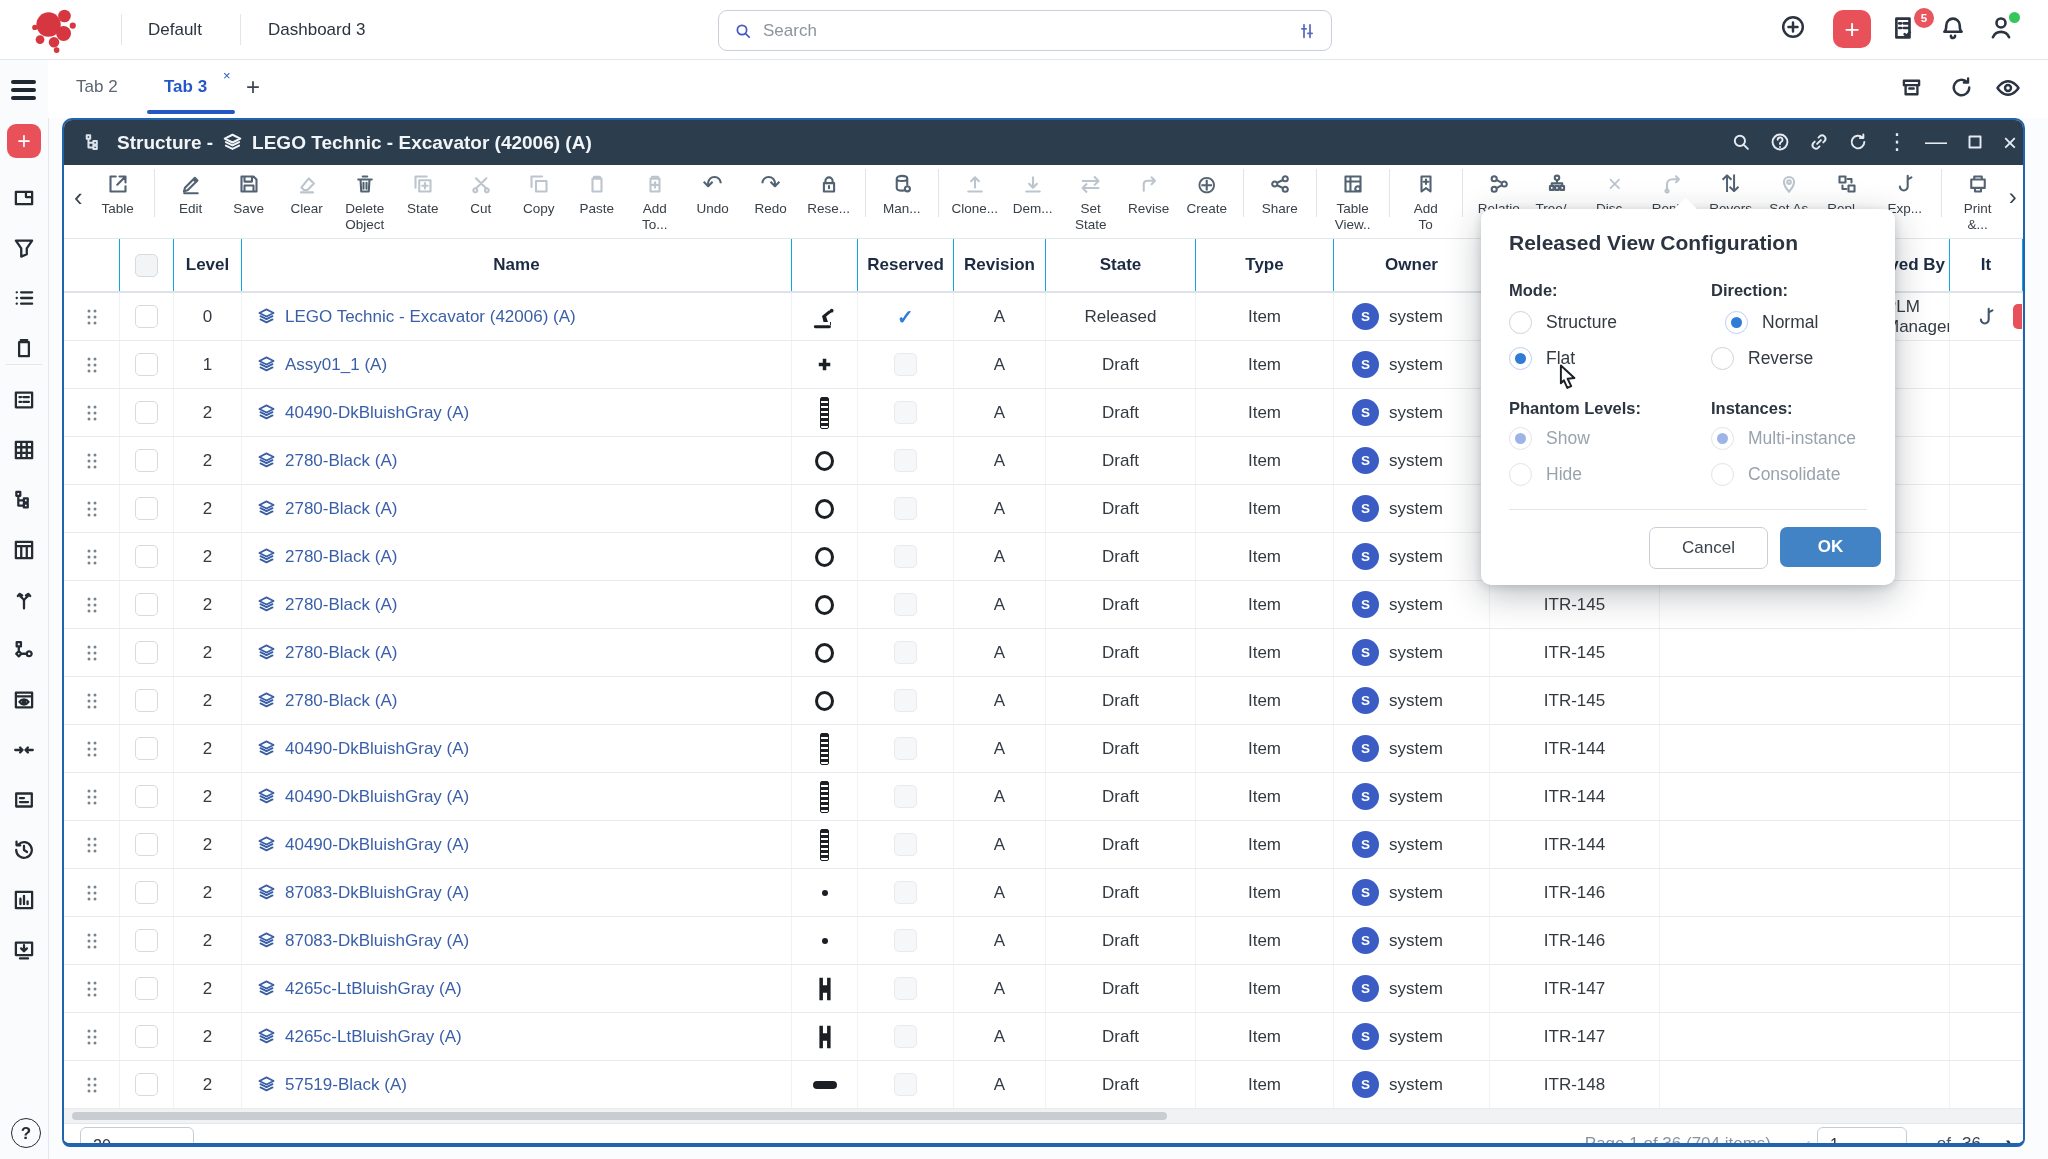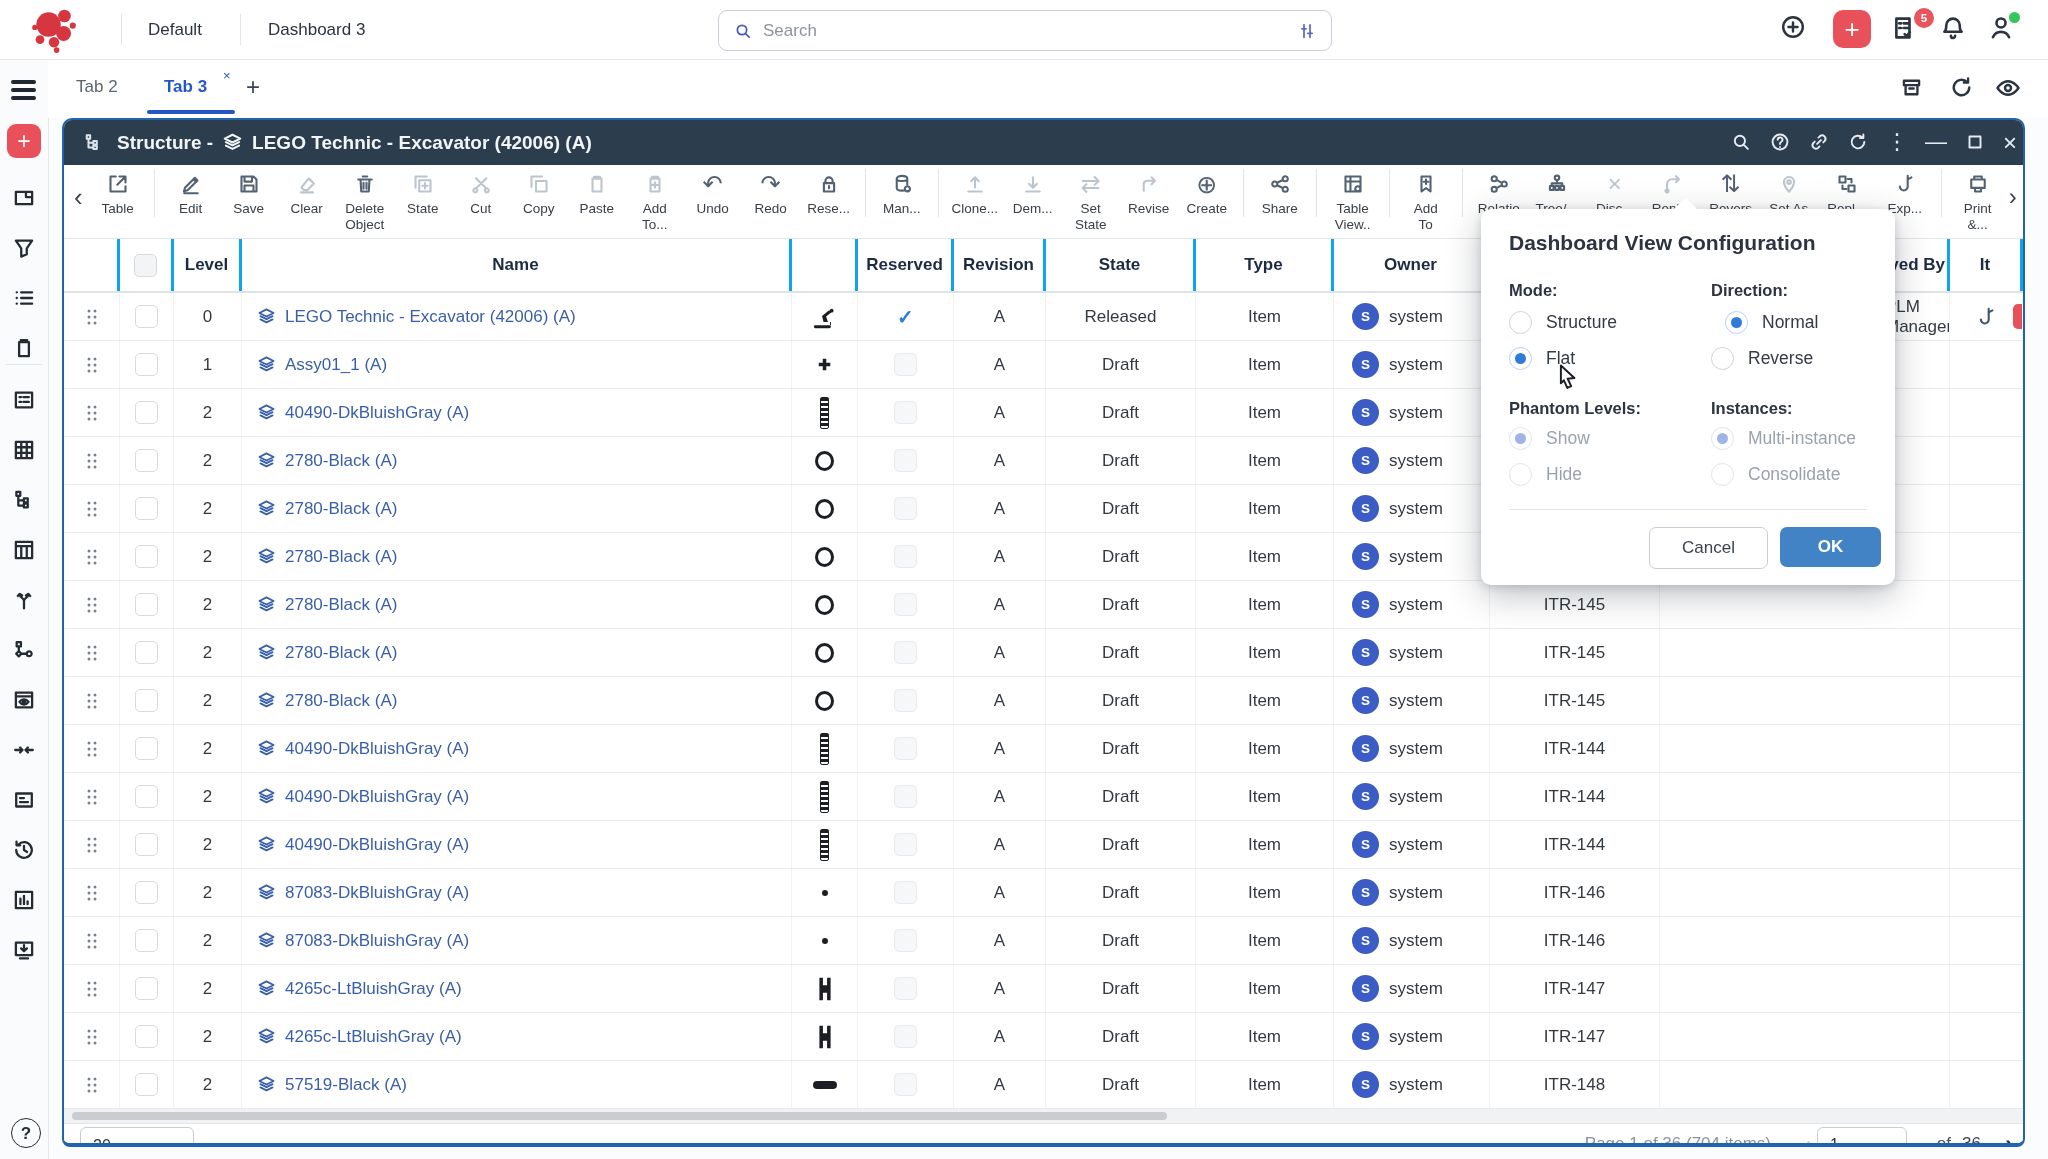--- a/index.html
+++ b/index.html
@@ -50,21 +50,21 @@
   .tbar-btn .bic{height:26px;display:flex;align-items:center;color:#536272;}
   .tbar-btn.dim .bic{color:#bcc5ce;}
   .tbar-sep{width:1px;height:48px;background:#e1e5e9;margin:0 7px;flex:none;}
   #tb-back{font-size:26px;color:#3c4450;margin:0 6px 10px 2px;}
   #tb-expand{font-size:24px;color:#3c4450;margin:0 4px 10px 2px;}
   #tb-spacer{flex:1;}
 
   
   .grid-cols{display:grid;grid-template-columns:56px 54px 68px 550px 66px 96px 92px 150px 138px 156px 170px 290px 1fr;}
   #thead{height:52px;border-bottom:2px solid #dfe3e7;align-items:center;font-weight:bold;font-size:17px;color:#1c2b42;}
-  #thead>div{display:flex;align-items:center;justify-content:center;height:100%;border-right:3px solid #0ea5e9;}
+  #thead>div{display:flex;align-items:center;justify-content:center;height:100%;border-right:1px solid #0ea5e9;}
   .trow{height:47px;border-bottom:1px solid #e8eaee;align-items:center;font-size:17px;color:#333a42;}
   .trow>div{display:flex;align-items:center;justify-content:center;height:100%;border-right:1px solid #f0f2f4;overflow:hidden;position:relative;}
   .c-name{justify-content:flex-start !important;padding-left:14px;gap:8px;color:#3a5fa8;}
   .c-owner{justify-content:flex-start !important;padding-left:18px;gap:10px;}
   .c-rby{justify-content:flex-start !important;padding-left:225px;}
   .hdr-rby{justify-content:flex-start !important;padding-left:182px;}
   .checkbox{width:21px;height:21px;border:1.5px solid #d6dbe0;border-radius:5px;background:#fff;flex:none;}
   .checkbox.hdr{background:#f3f4f6;}
   .checkbox.lite{border-color:#e7eaee;background:#f6f7f9;}
   .dragdots{color:#7a828c;}
@@ -1361,21 +1361,21 @@
     <span id="pg-prev">‹</span>
     <div id="pg-input">1</div>
     <span id="pg-of">of</span>
     <span id="pg-total">36</span>
     <span id="pg-next">›</span>
   </div>
 </div>
 
 <div id="dialog" class="abs">
   <div class="arrow"></div>
-  <div id="dlg-title">Dashboard View Configuration</div>
+  <div id="dlg-title">Released View Configuration</div>
 
   <div class="dlg-label" style="left:28px;top:72px">Mode:</div>
   <div class="dlg-label" style="left:230px;top:72px">Direction:</div>
 
   <div class="radio-row" style="left:28px;top:102px">
       <span class="radio"></span>
       <span>Structure</span>
     </div>
   <div class="radio-row" style="left:28px;top:138px">
       <span class="radio sel">

